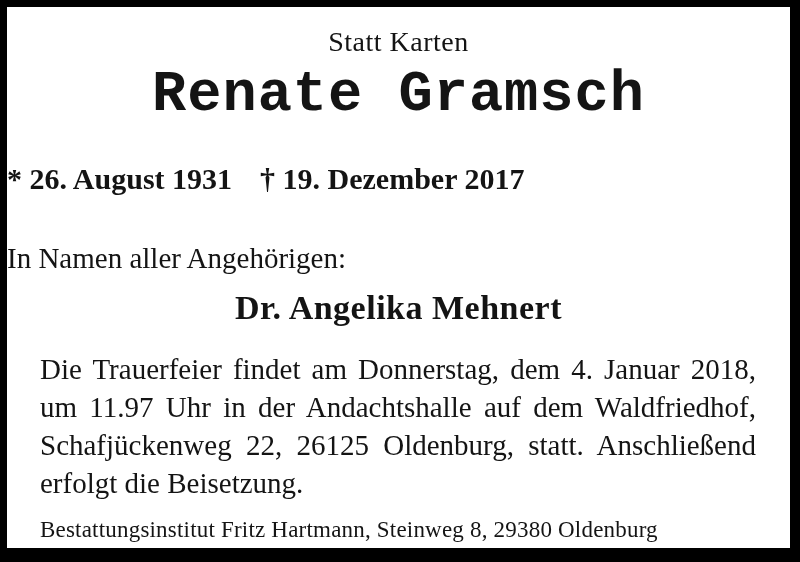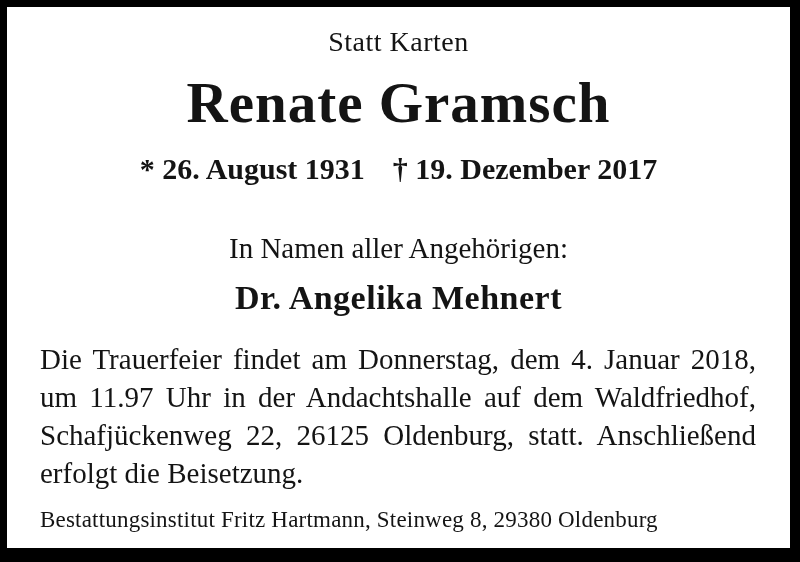--- a/index.html
+++ b/index.html
@@ -30,35 +30,34 @@
     text-align: center;
     font-size: 28px;
     line-height: 34px;
     letter-spacing: 0.5px;
   }
   .deceased-name {
     text-align: center;
     font-size: 57px;
     line-height: 64px;
     font-weight: bold;
-    margin-top: 12px;
+    margin-top: 4px;
     letter-spacing: 1px;
+    font-family: Liberation Mono, monospace;
   }
   .dates-line {
-    text-align: center;
     font-size: 30px;
     line-height: 36px;
     font-weight: bold;
-    margin-top: 16px;
+    margin-top: 34px;
   }
   .dates-line .birth {
     margin-right: 28px;
   }
   .on-behalf {
-    text-align: center;
     font-size: 29px;
     line-height: 35px;
     margin-top: 44px;
   }
   .mourner-name {
     text-align: center;
     font-size: 34px;
     line-height: 41px;
     font-weight: bold;
     margin-top: 11px;

